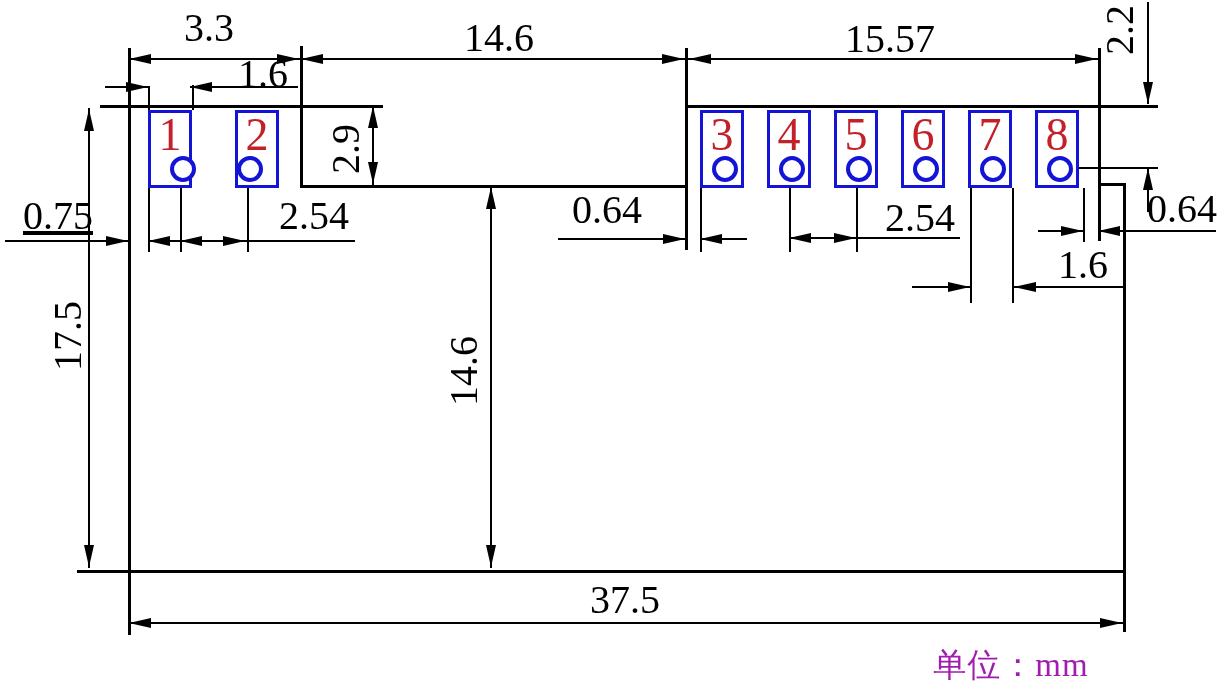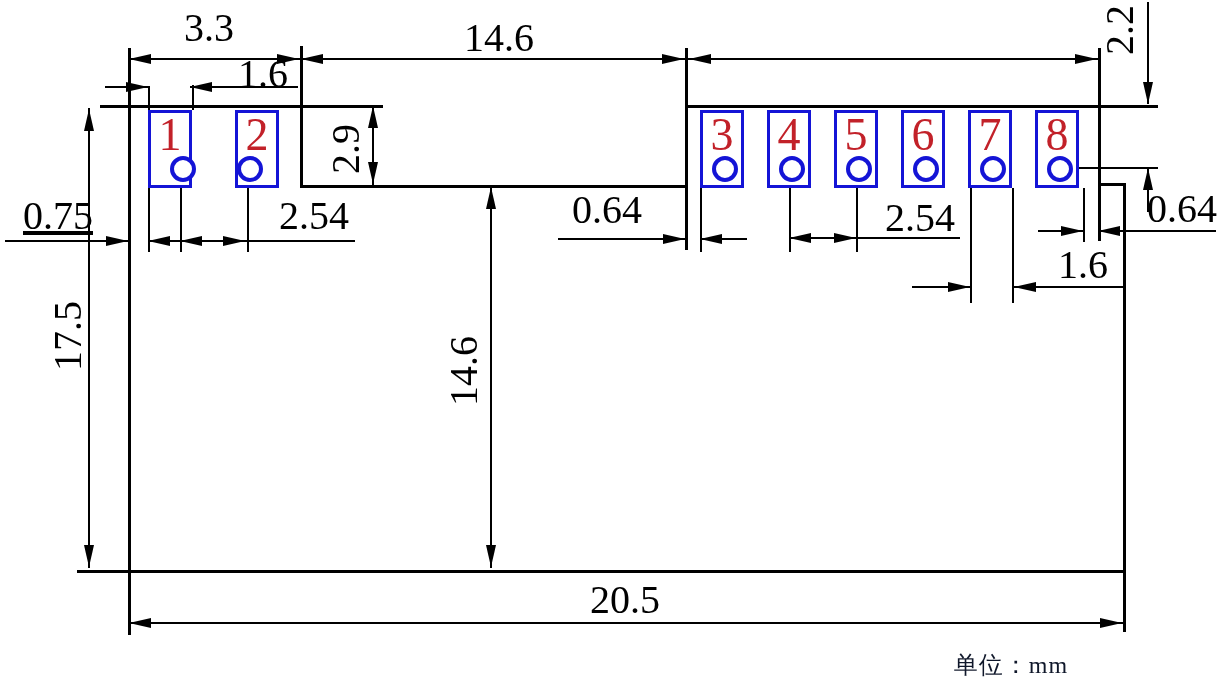--- a/index.html
+++ b/index.html
@@ -25,21 +25,21 @@
   .pad .num{
     position:absolute;top:0px;left:0;width:100%;text-align:center;
     font-size:46px;line-height:44px;color:#c22129;
   }
   .hole{
     position:absolute;width:26px;height:26px;border:4px solid #1414d6;
     border-radius:50%;box-sizing:border-box;background:#fff;top:43px;
   }
   .unit{
     position:absolute;transform:translate(-50%,-50%);
-    font-size:24px;color:#0f172a;white-space:nowrap;letter-spacing:1px;
+    font-size:33px;color:#a21caf;white-space:nowrap;letter-spacing:1px;
   }
 </style>
 </head>
 <body>
 
 <div id="canvas">
 
   <div id="lines-layer">
       <div class="line" style="left: 100px; top: 105px; width: 283px; height: 3px;"></div>
       <div class="line" style="left: 685px; top: 105px; width: 473px; height: 3px;"></div>
@@ -143,28 +143,29 @@
     <span class="num">7</span>
     <span class="hole" style="left: 9px;"></span>
   </div>
   <div class="pad" style="left: 1035px;">
     <span class="num">8</span>
     <span class="hole" style="left: 9px;"></span>
   </div>
 
   <div class="dim" style="left:209px;top:28px;">3.3</div>
   <div class="dim" style="left:499px;top:38px;">14.6</div>
+  <div class="dim" style="left:890px;top:39px;">15.57</div>
   <div class="dim rot" style="left:1120px;top:30px;">2.2</div>
   <div class="dim" style="left:263px;top:74px;">1.6</div>
   <div class="dim rot" style="left:346px;top:149px;">2.9</div>
   <div class="dim" style="left:58px;top:216px;text-decoration:underline;">0.75</div>
   <div class="dim" style="left:314px;top:216px;">2.54</div>
   <div class="dim" style="left:607px;top:210px;">0.64</div>
   <div class="dim" style="left:920px;top:218px;">2.54</div>
   <div class="dim" style="left:1182px;top:209px;">0.64</div>
   <div class="dim" style="left:1083px;top:265px;">1.6</div>
   <div class="dim rot" style="left:68px;top:336px;">17.5</div>
   <div class="dim rot" style="left:464px;top:371px;">14.6</div>
-  <div class="dim" style="left:625px;top:600px;">20.5</div>
+  <div class="dim" style="left:625px;top:600px;">37.5</div>
 
   <div class="unit" style="left:1011px;top:665px;">单位：mm</div>
 
 </div>
 
 </body></html>

